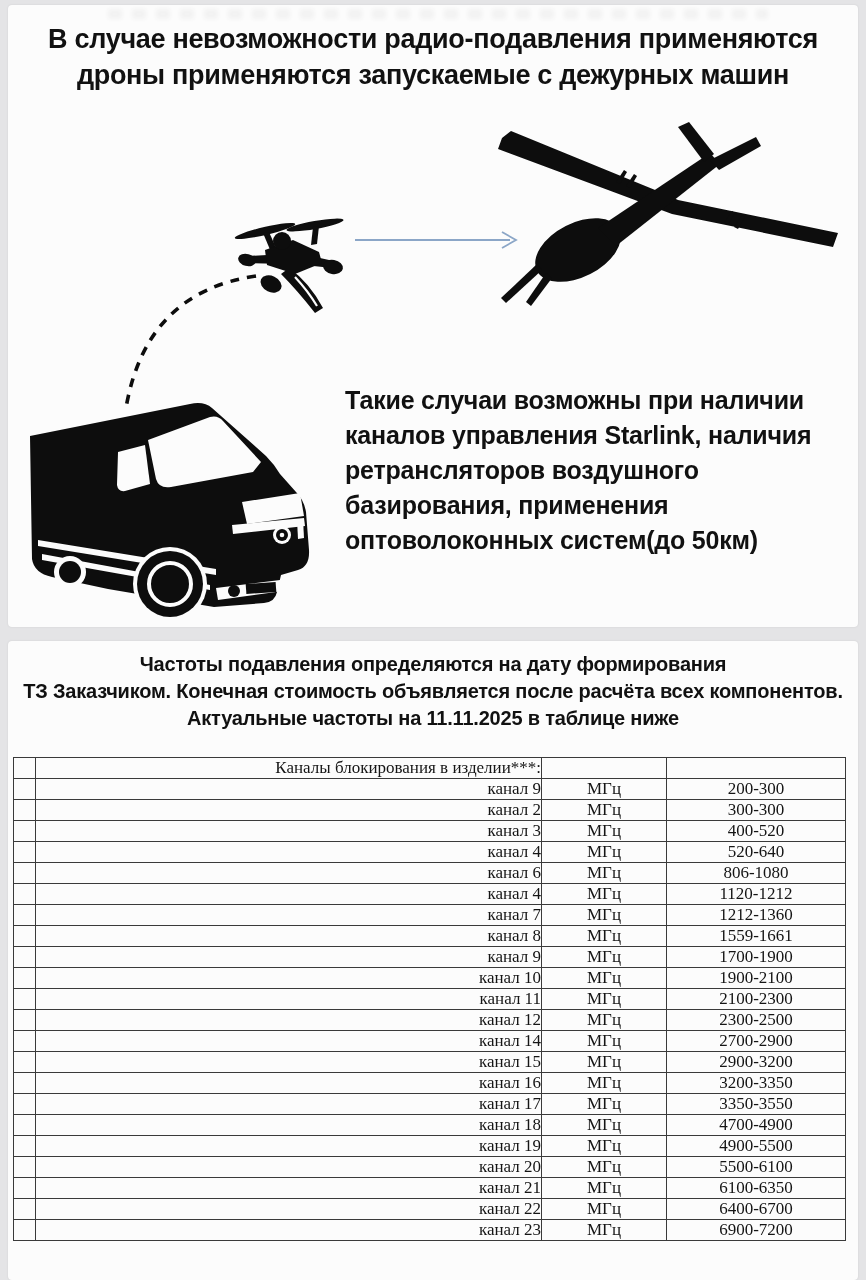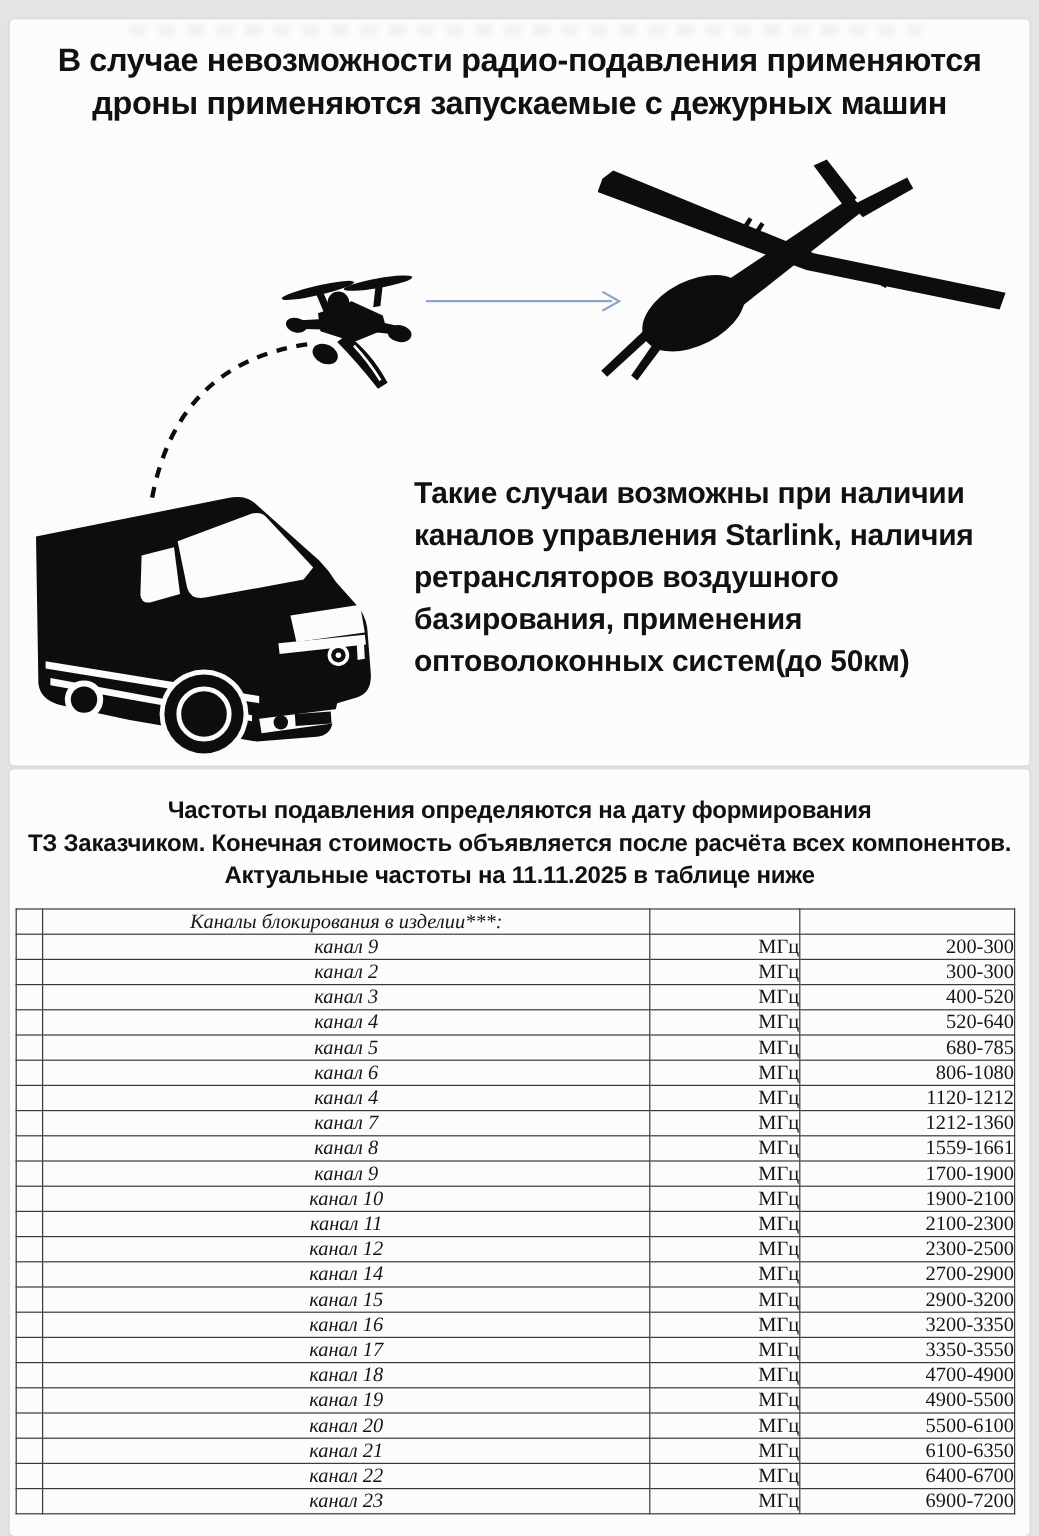--- a/index.html
+++ b/index.html
@@ -8,63 +8,63 @@
     background:#e4e4e6;
     font-family:"Liberation Sans", sans-serif;
     color:#111;
   }
   .card {
     position:absolute; left:8px; width:850px;
     background:#fcfcfc; border-radius:4px;
     box-shadow:0 0 2px rgba(0,0,0,0.10);
     overflow:hidden;
   }
-  #card1 { top:16px; height:622px; }
+  #card1 { top:5px; height:622px; }
   #card2 { top:641px; height:639px; }
 
   
   .artifact {
     position:absolute; left:100px; top:4px; width:660px; height:10px;
     background:repeating-linear-gradient(90deg, rgba(60,60,60,0.35) 0 14px, transparent 14px 24px);
     filter:blur(2px); opacity:0.14; pointer-events:none;
   }
 
   .h1 {
     padding-top:16px; text-align:center; font-weight:bold;
     font-size:27px; line-height:36px; letter-spacing:-0.3px;
   }
   .para {
     position:absolute; left:337px; top:378px; width:516px;
     font-weight:bold; font-size:25px; line-height:35px;
     letter-spacing:-0.2px;
   }
   .h2 {
-    padding-top:22px; text-align:center; font-weight:bold;
+    padding-top:10px; text-align:center; font-weight:bold;
     font-size:20px; line-height:27px; letter-spacing:-0.2px;
   }
 
   .illus { position:absolute; pointer-events:none; }
   #fixedwing { left:490px; top:115px; width:352px; height:195px; }
   #quadcopter { left:225px; top:205px; width:124px; height:112px; }
   #arrow { left:344px; top:221px; width:172px; height:28px; }
   #dashes { left:102px; top:253px; width:162px; height:158px; }
   #van { left:10px; top:387px; width:314px; height:235px; }
 
   table.freq {
     position:absolute; left:5px; top:116px; width:832px;
     border-collapse:collapse; table-layout:fixed;
     font-family:"Liberation Serif", serif; font-size:17px; color:#151515;
   }
   table.freq td {
     border:1px solid #3a3a3a; height:19.4px; padding:0;
     overflow:hidden; white-space:nowrap; vertical-align:middle;
   }
   td.c-spacer { }
-  td.c-channel { padding-left:7px; text-align:center;font-style:italic; }
-  td.c-unit, td.c-range { text-align:right; }
+  td.c-channel { padding-left:7px; text-align:right; }
+  td.c-unit, td.c-range { text-align:center; }
   tr.hdr td { height:18px; }
 </style>
 </head>
 <body>
 
 <div class="card" id="card1">
   <div class="artifact"></div>
 
   <div class="h1">
     <div>В случае невозможности радио-подавления применяются</div>
@@ -210,26 +210,20 @@
     <td class="c-range">400-520</td>
   </tr>
         <tr>
     <td class="c-spacer"></td>
     <td class="c-channel">канал 4</td>
     <td class="c-unit">МГц</td>
     <td class="c-range">520-640</td>
   </tr>
         <tr>
     <td class="c-spacer"></td>
-    <td class="c-channel">канал 5</td>
-    <td class="c-unit">МГц</td>
-    <td class="c-range">680-785</td>
-  </tr>
-        <tr>
-    <td class="c-spacer"></td>
     <td class="c-channel">канал 6</td>
     <td class="c-unit">МГц</td>
     <td class="c-range">806-1080</td>
   </tr>
         <tr>
     <td class="c-spacer"></td>
     <td class="c-channel">канал 4</td>
     <td class="c-unit">МГц</td>
     <td class="c-range">1120-1212</td>
   </tr>

